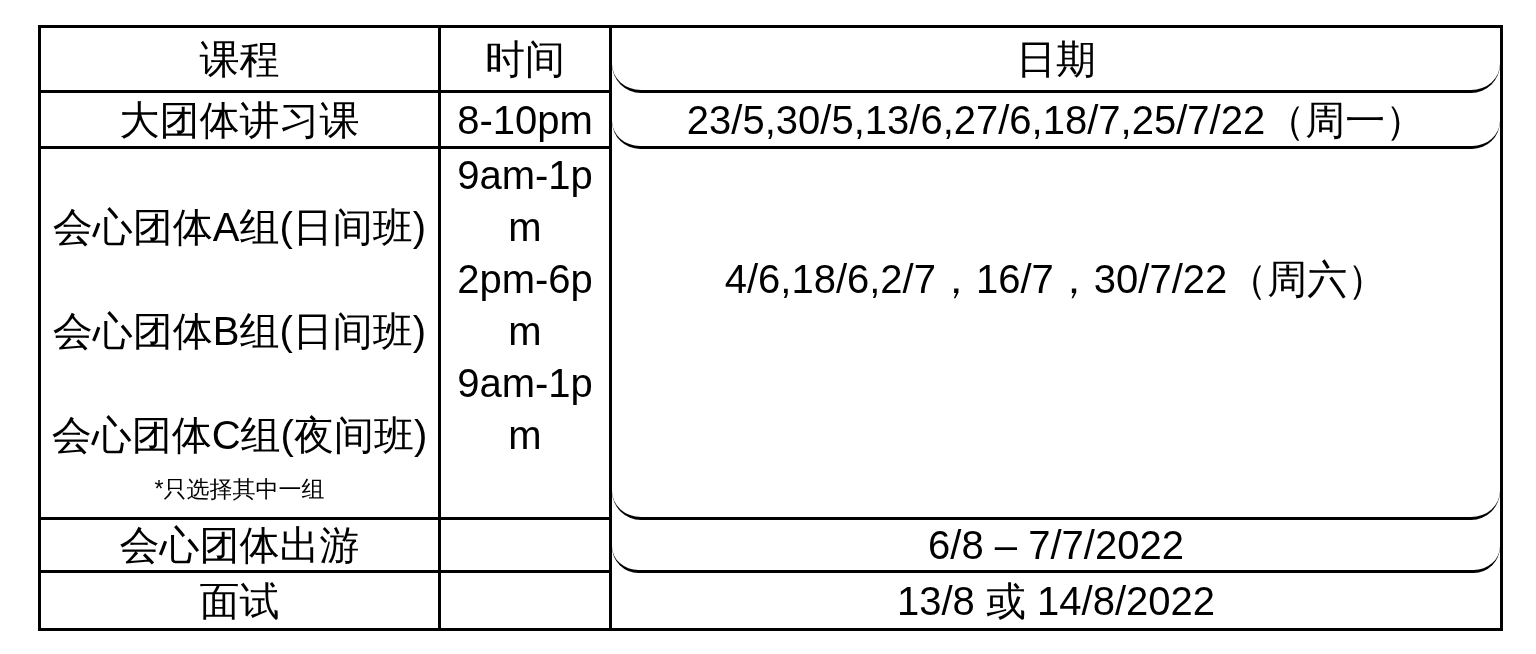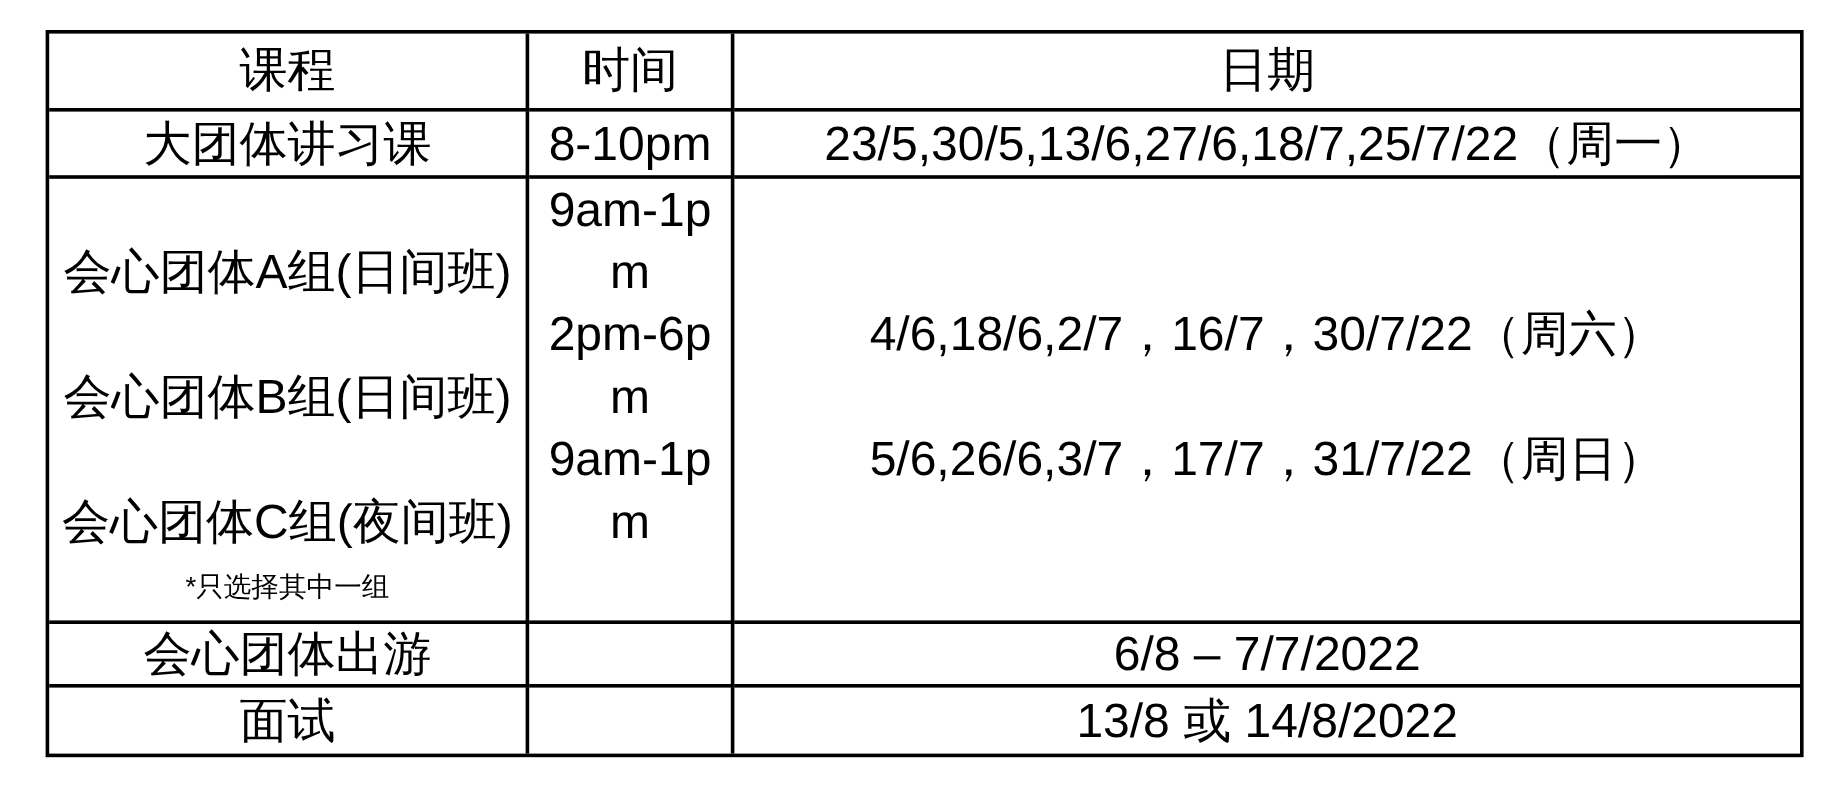--- a/index.html
+++ b/index.html
@@ -27,21 +27,21 @@
     border-right: 3px solid #000000;
     border-bottom: 3px solid #000000;
     display: flex;
     align-items: center;
     justify-content: center;
     font-size: 40px;
     line-height: 1.15;
     white-space: nowrap;
     overflow: hidden;
   }
-  .cell.col3 { border-right: none; }
+  .cell.col3 { border-right: none; border-radius: 29px; }
   .cell.last-row { border-bottom: none; }
 
   
   .cell.tall {
     flex-direction: column;
     justify-content: flex-start;
     align-items: stretch;
   }
   .line {
     height: 52px;
@@ -90,21 +90,20 @@
       <div class="line">m</div>
       <div class="line">9am-1p</div>
       <div class="line">m</div>
     </div>
 
     <div class="cell col3 tall">
       <div class="line"></div>
       <div class="line"></div>
       <div class="line">4/6,18/6,2/7，16/7，30/7/22（周六）</div>
       <div class="line"></div>
-      <div class="line">5/6,26/6,3/7，17/7，31/7/22（周日）</div>
     </div>
 
     <div class="cell col1">会心团体出游</div>
     <div class="cell col2"></div>
     <div class="cell col3">6/8 – 7/7/2022</div>
 
     <div class="cell col1 last-row">面试</div>
     <div class="cell col2 last-row"></div>
     <div class="cell col3 last-row">13/8 或 14/8/2022</div>
 

